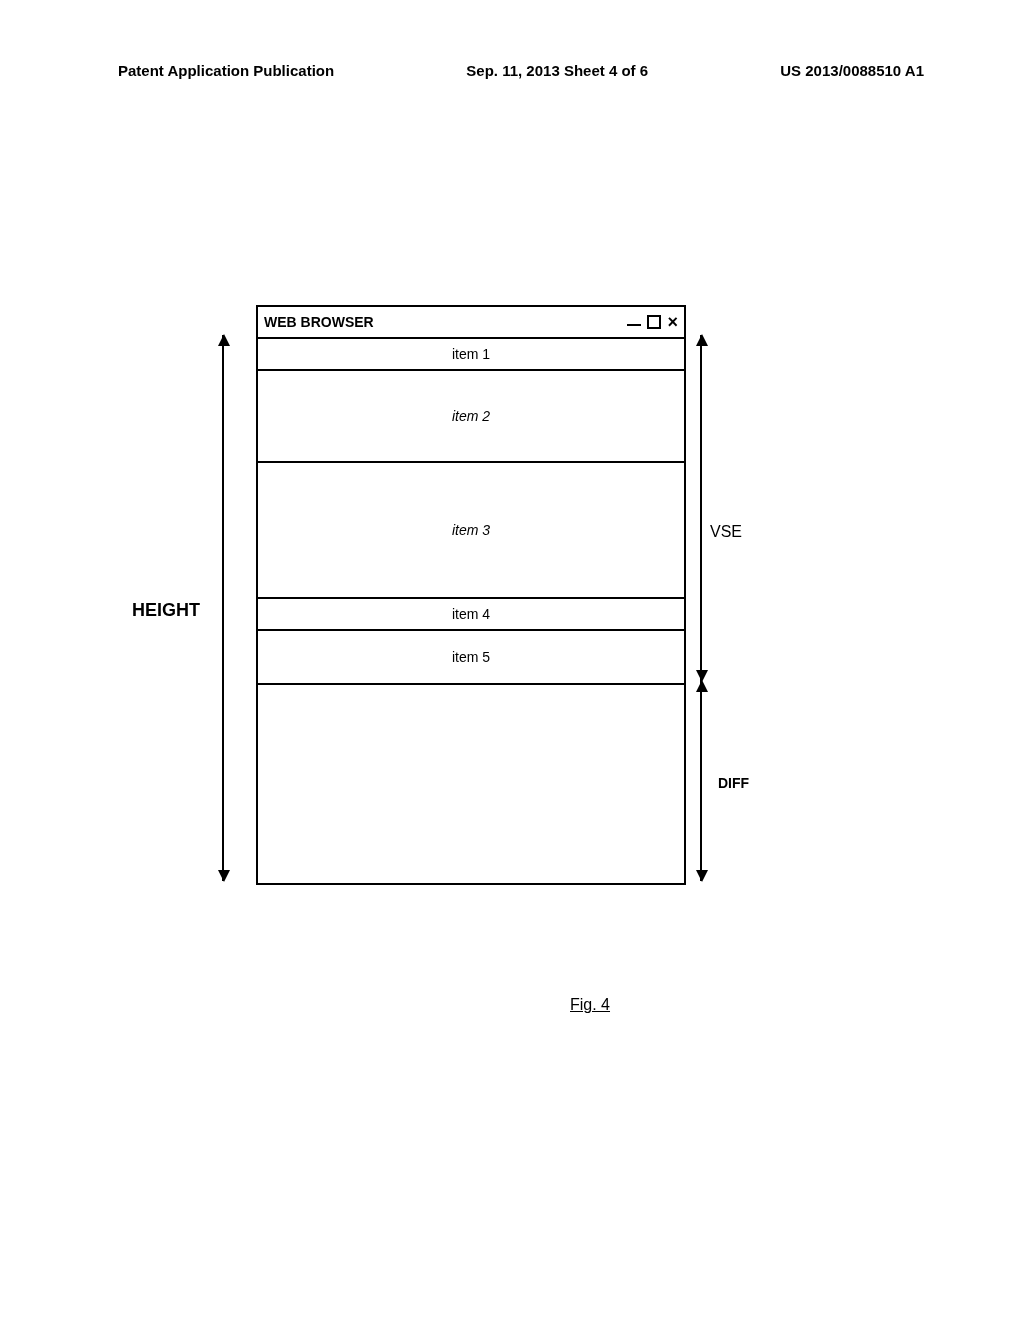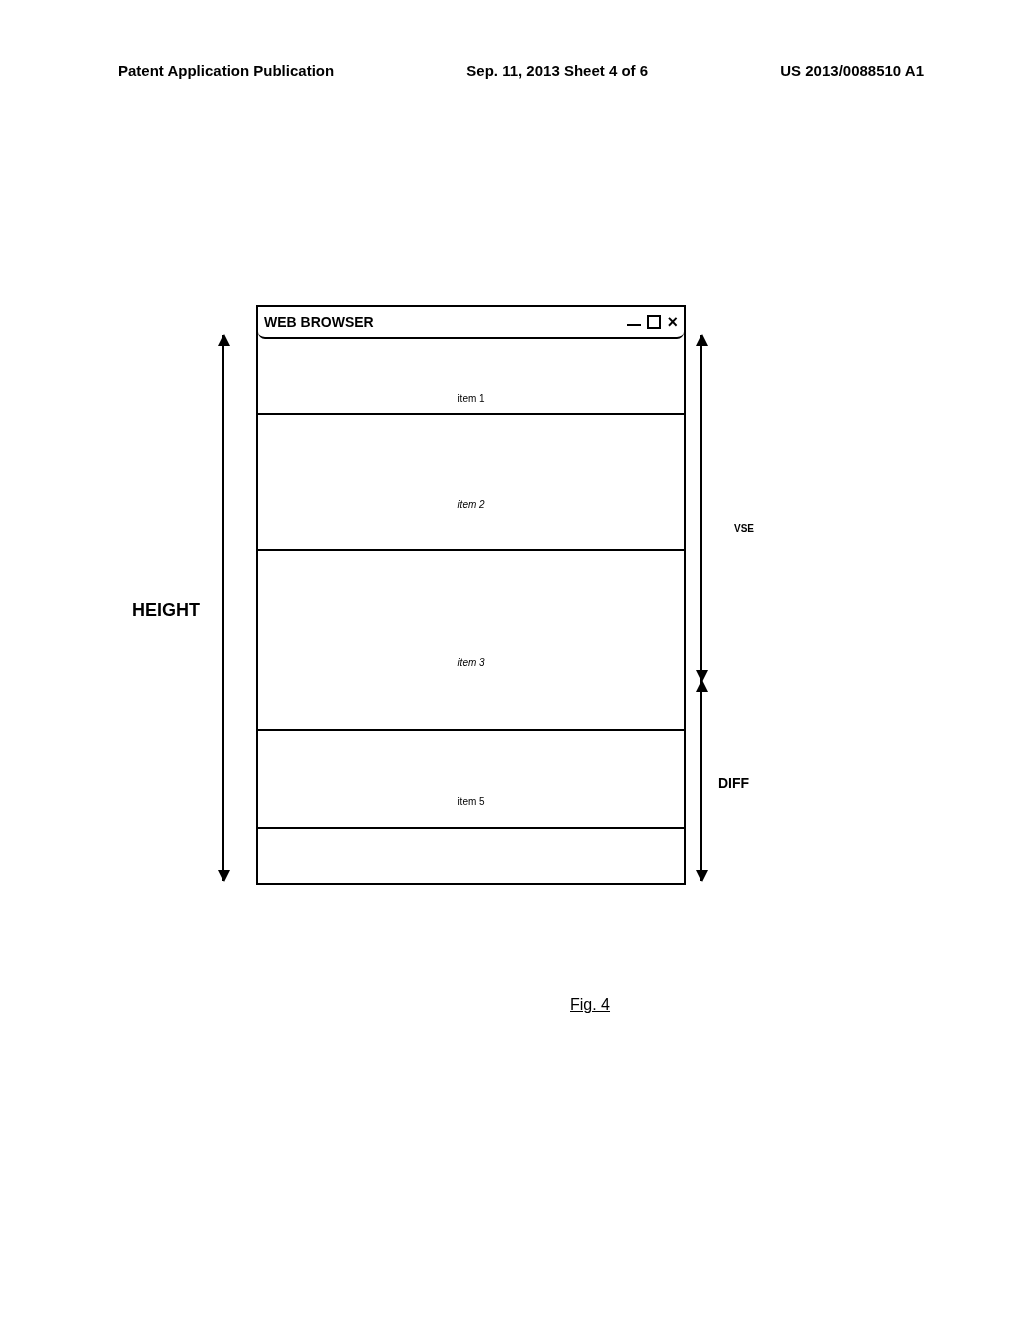--- a/index.html
+++ b/index.html
@@ -46,21 +46,20 @@
   }
   .titlebar {
     height: 30px;
     border-bottom: 2px solid #000;
     display: flex;
     align-items: center;
     justify-content: space-between;
     padding: 0 6px;
     font-size: 14px;
     font-weight: bold;
-    border-radius: 7px;
   }
   .win-controls { display: flex; align-items: center; gap: 6px; }
   .win-controls .min {
     width: 14px; height: 12px; display: inline-block; position: relative;
   }
   .win-controls .min::after {
     content: ""; position: absolute; left: 0; right: 0; bottom: 2px;
     border-bottom: 2px solid #000;
   }
   .win-controls .max {
@@ -70,23 +69,22 @@
 
   .content {
     position: relative;
     height: calc(100% - 30px);
   }
   .row {
     border-bottom: 2px solid #000;
     display: flex;
     align-items: center;
     justify-content: center;
-    font-size: 10px;
+    font-size: 14px;
     box-sizing: border-box;
-    margin-top: 44px;
   }
   .row:last-child { border-bottom: none; }
   
   .r1 { height: 32px; }
   .r2 { height: 92px; font-style: italic; }
   .r3 { height: 136px; font-style: italic; }
   .r4 { height: 32px; }
   .r5 { height: 54px; }
   .rblank { height: 200px; }
 
@@ -128,24 +126,24 @@
     border-left: 2px solid #000;
   }
   .arrow-vse::before, .arrow-vse::after {
     content: ""; position: absolute; left: -6px; width: 0; height: 0;
     border-left: 6px solid transparent; border-right: 6px solid transparent;
   }
   .arrow-vse::before { top: -1px; border-bottom: 12px solid #000; }
   .arrow-vse::after  { bottom: -1px; border-top: 12px solid #000; }
   .label-vse {
     position: absolute;
-    left: 34px;
+    left: 10px;
     top: 188px;
-    font-size: 10px;
-    font-weight: bold;
+    font-size: 16px;
+    font-weight: normal;
   }
 
   .arrow-diff {
     position: absolute;
     left: 0;
     top: 346px;                
     height: 200px;             
     width: 0;
     border-left: 2px solid #000;
   }
@@ -194,20 +192,21 @@
         <span class="win-controls">
           <span class="min"></span>
           <span class="max"></span>
           <span class="x">×</span>
         </span>
       </div>
       <div class="content">
         <div class="row r1">item 1</div>
         <div class="row r2">item 2</div>
         <div class="row r3">item 3</div>
+        <div class="row r4">item 4</div>
         <div class="row r5">item 5</div>
         <div class="row rblank"></div>
       </div>
     </div>
 
     <div class="right-arrows">
       <div class="arrow-vse"></div>
       <div class="label-vse">VSE</div>
       <div class="arrow-diff"></div>
       <div class="label-diff">DIFF</div>

